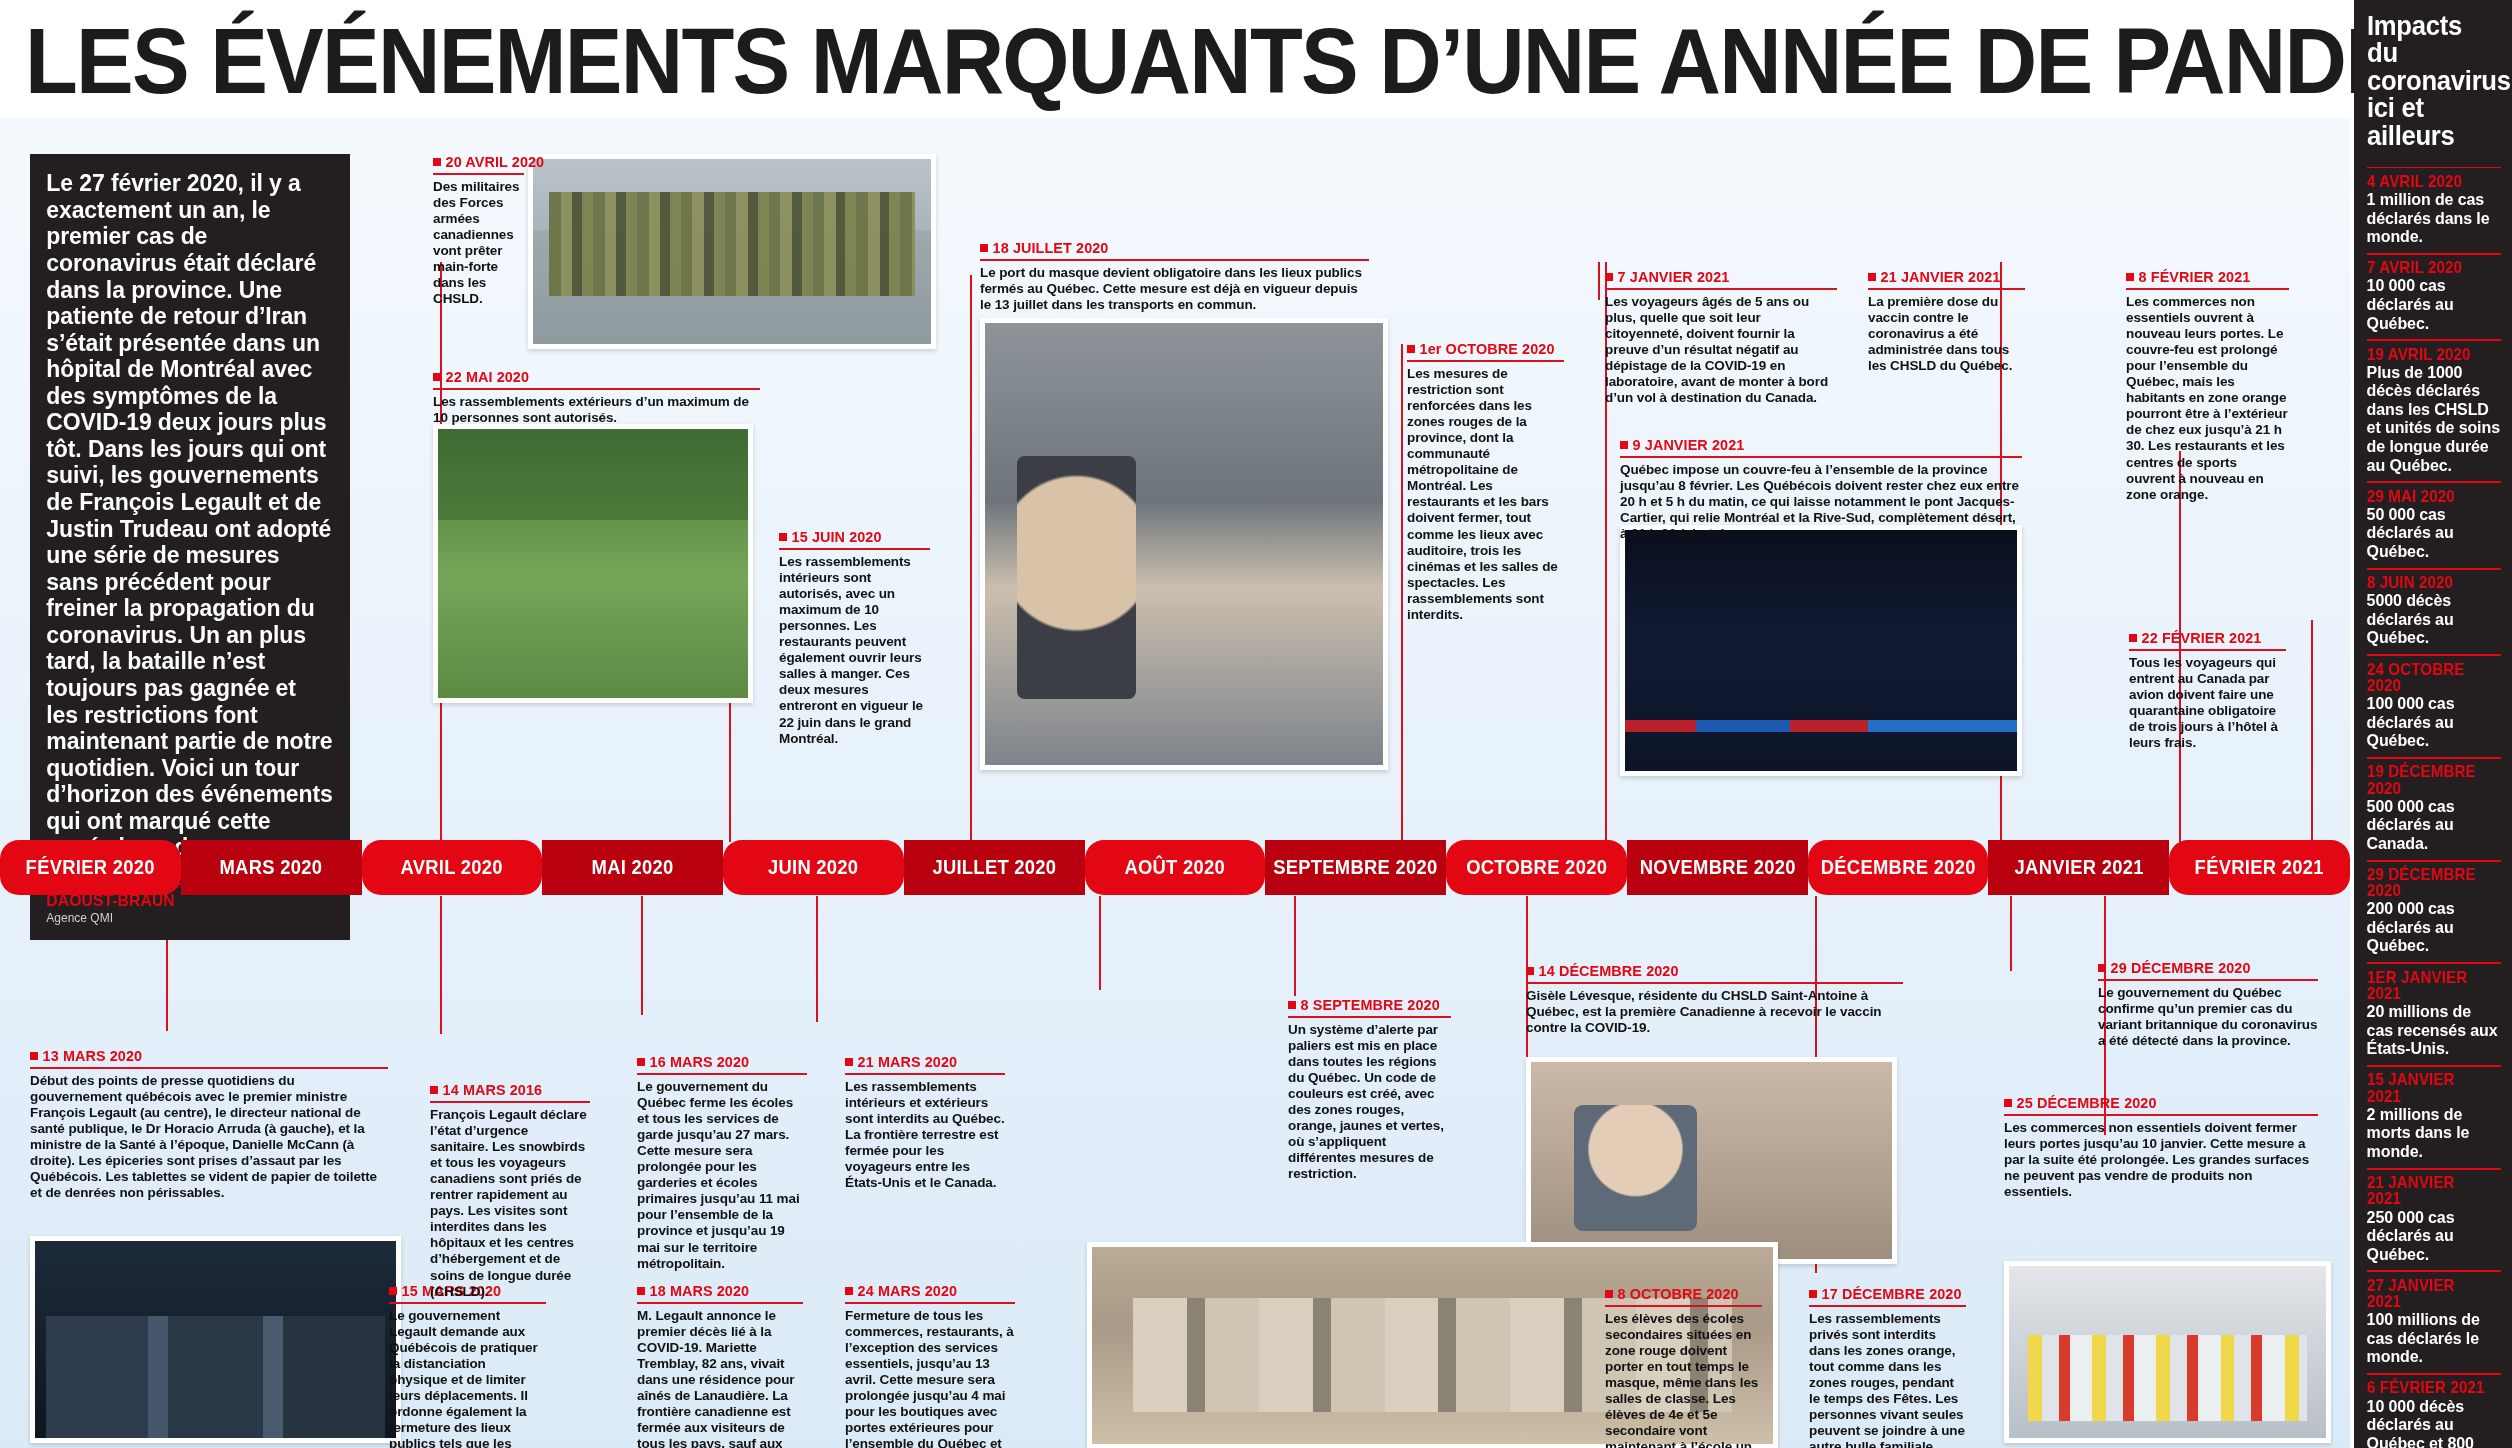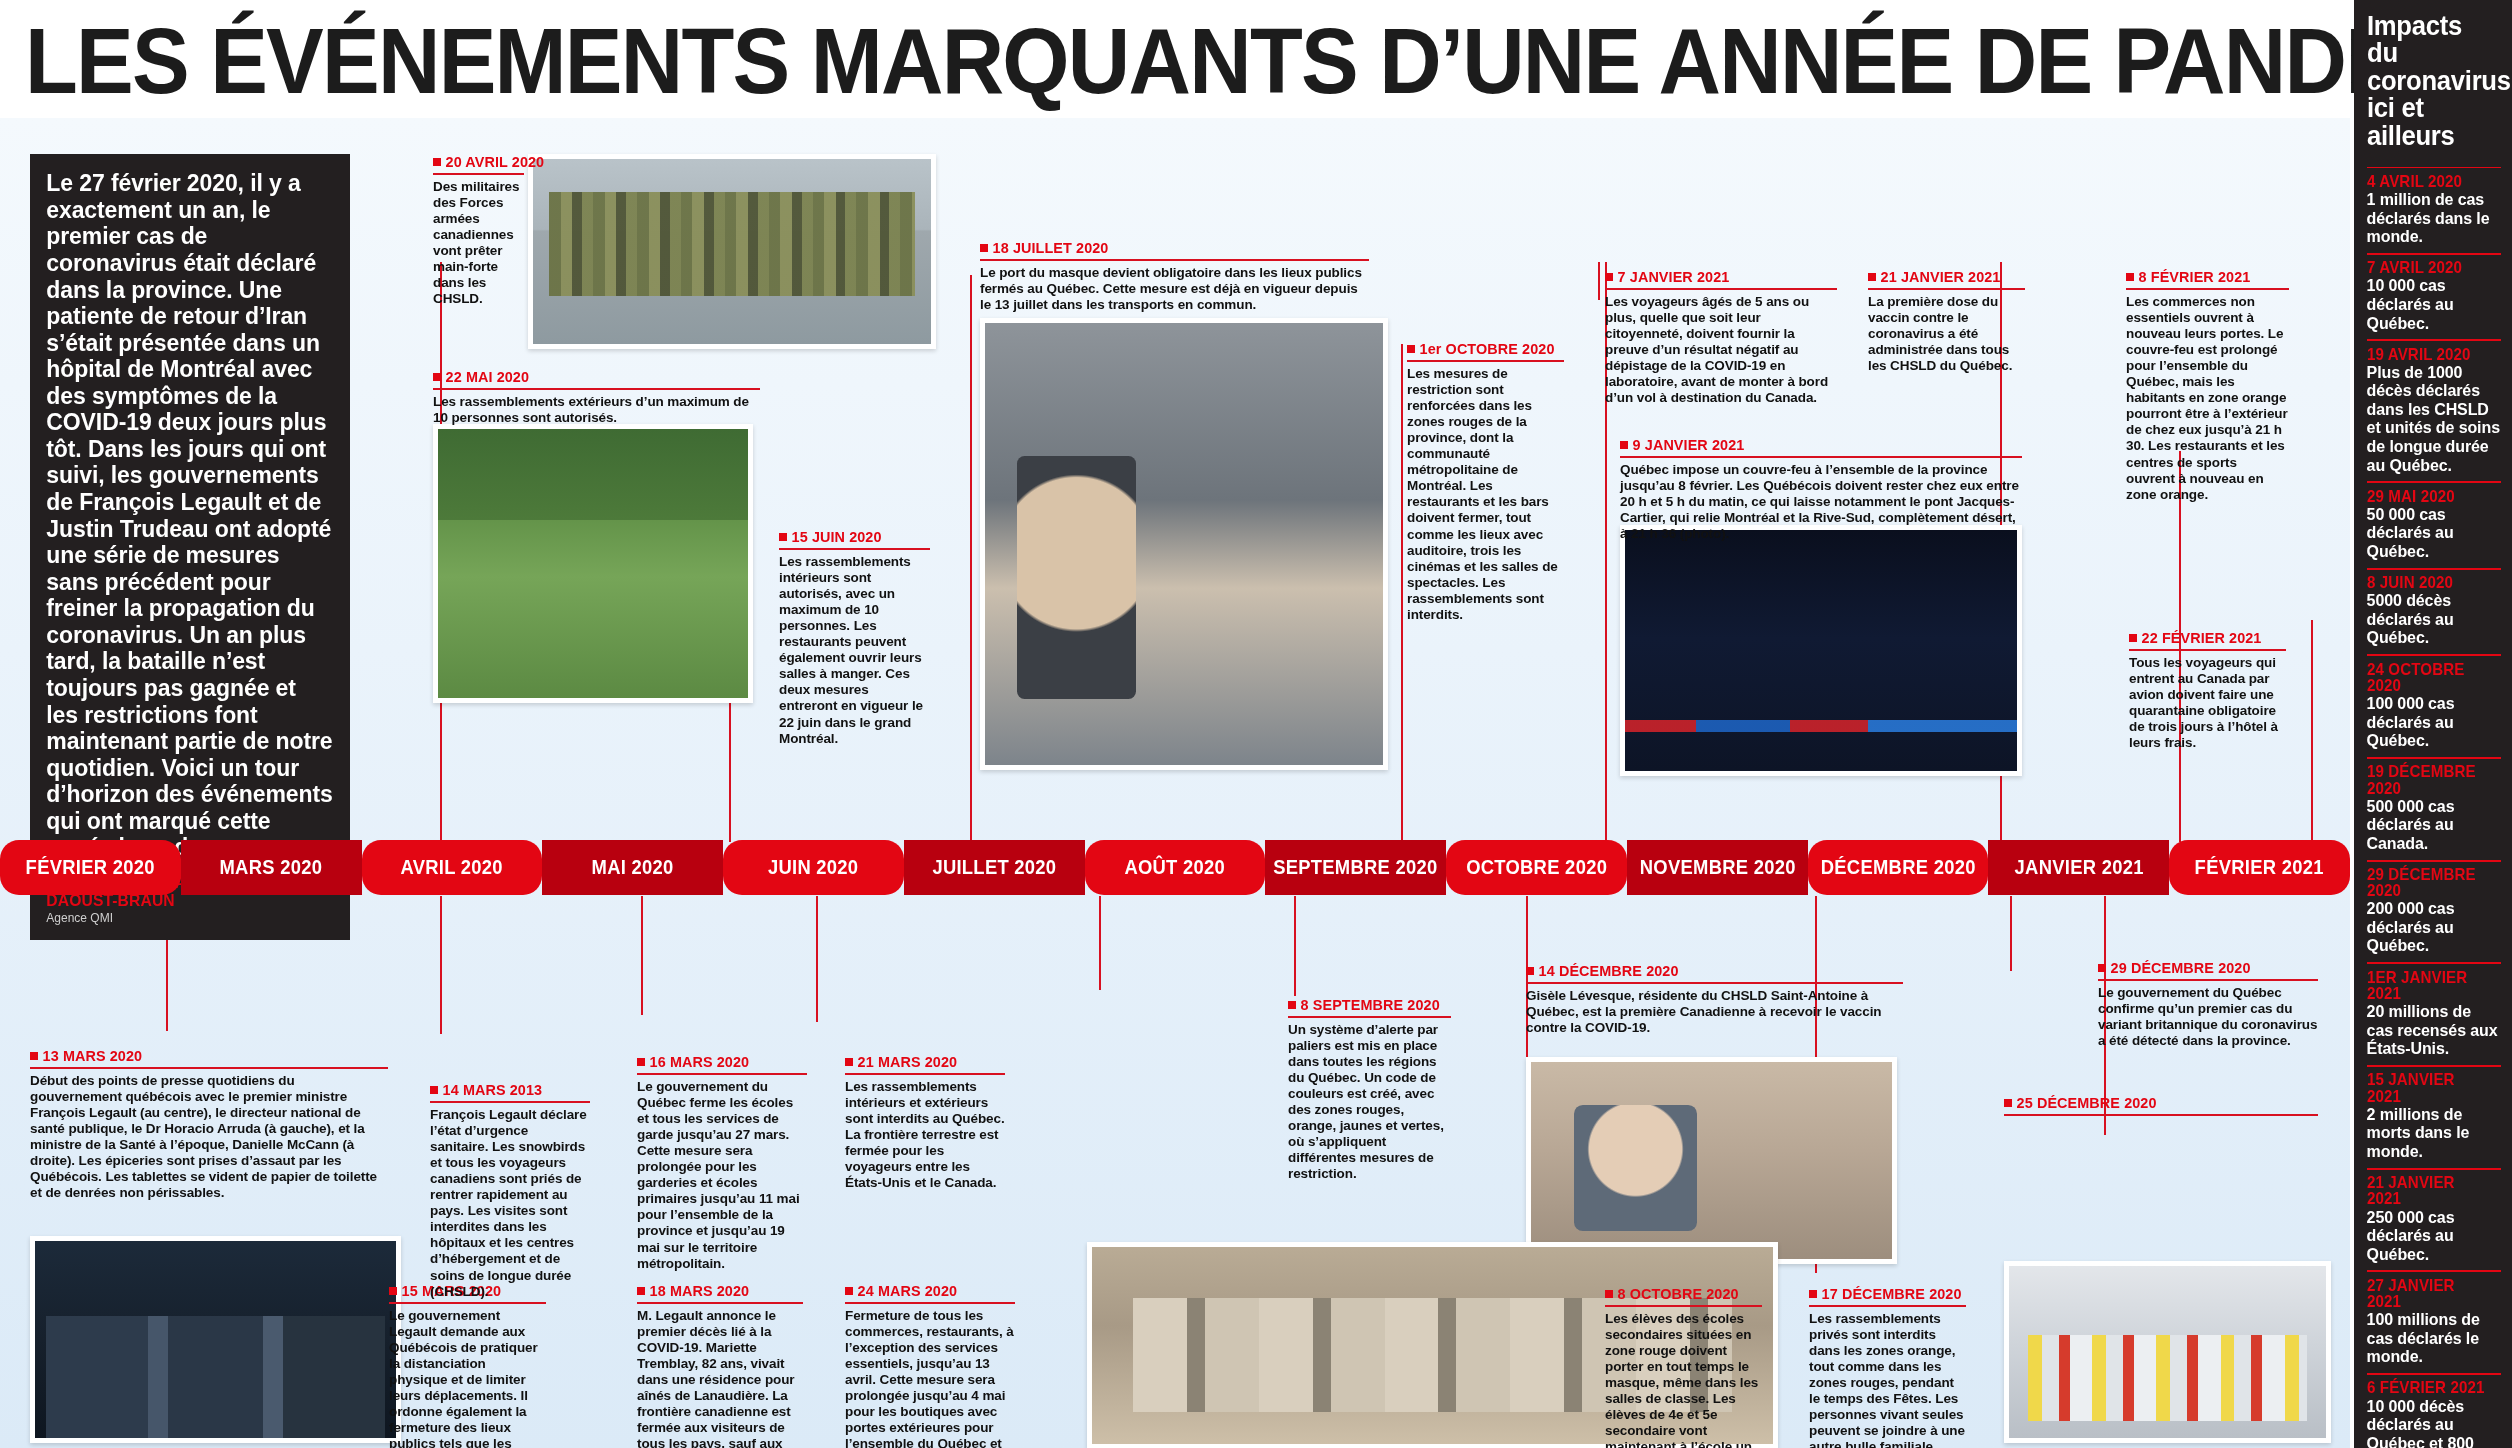--- a/index.html
+++ b/index.html
@@ -420,21 +420,21 @@
       <div class="body">Début des points de presse quotidiens du gouvernement québécois avec le premier ministre François Legault (au centre), le directeur national de santé publique, le Dr Horacio Arruda (à gauche), et la ministre de la Santé à l’époque, Danielle McCann (à droite). Les épiceries sont prises d’assaut par les Québécois. Les tablettes se vident de papier de toilette et de denrées non périssables.</div>
     </div>
 
     <div class="evt" style="left:389px; top:1165px; width:157px;">
       <div class="date"><span class="sq"></span><b>15 MARS 2020</b></div>
       <div class="rule"></div>
       <div class="body">Le gouvernement Legault demande aux Québécois de pratiquer la distanciation physique et de limiter leurs déplacements. Il ordonne également la fermeture des lieux publics tels que les bars, les gyms et les cinémas. Les restaurants doivent fonctionner à 50 % de leur capacité.</div>
     </div>
 
     <div class="evt" style="left:430px; top:964px; width:160px;">
-      <div class="date"><span class="sq"></span><b>14 MARS 2013</b></div>
+      <div class="date"><span class="sq"></span><b>14 MARS 2016</b></div>
       <div class="rule"></div>
       <div class="body">François Legault déclare l’état d’urgence sanitaire. Les snowbirds et tous les voyageurs canadiens sont priés de rentrer rapidement au pays. Les visites sont interdites dans les hôpitaux et les centres d’hébergement et de soins de longue durée (CHSLD).</div>
     </div>
 
     <div class="evt" style="left:637px; top:936px; width:170px;">
       <div class="date"><span class="sq"></span><b>16 MARS 2020</b></div>
       <div class="rule"></div>
       <div class="body">Le gouvernement du Québec ferme les écoles et tous les services de garde jusqu’au 27 mars. Cette mesure sera prolongée pour les garderies et écoles primaires jusqu’au 11 mai pour l’ensemble de la province et jusqu’au 19 mai sur le territoire métropolitain.</div>
     </div>
 
@@ -477,20 +477,21 @@
 
     <div class="evt" style="left:1809px; top:1168px; width:157px;">
       <div class="date"><span class="sq"></span><b>17 DÉCEMBRE 2020</b></div>
       <div class="rule"></div>
       <div class="body">Les rassemblements privés sont interdits dans les zones orange, tout comme dans les zones rouges, pendant le temps des Fêtes. Les personnes vivant seules peuvent se joindre à une autre bulle familiale.</div>
     </div>
 
     <div class="evt" style="left:2004px; top:977px; width:314px;">
       <div class="date"><span class="sq"></span><b>25 DÉCEMBRE 2020</b></div>
       <div class="rule"></div>
+      <div class="body">Les commerces non essentiels doivent fermer leurs portes jusqu’au 10 janvier. Cette mesure a par la suite été prolongée. Les grandes surfaces ne peuvent pas vendre de produits non essentiels.</div>
     </div>
 
     <div class="evt" style="left:2098px; top:842px; width:220px;">
       <div class="date"><span class="sq"></span><b>29 DÉCEMBRE 2020</b></div>
       <div class="rule"></div>
       <div class="body">Le gouvernement du Québec confirme qu’un premier cas du variant britannique du coronavirus a été détecté dans la province.</div>
     </div>
 
   </div>
 

